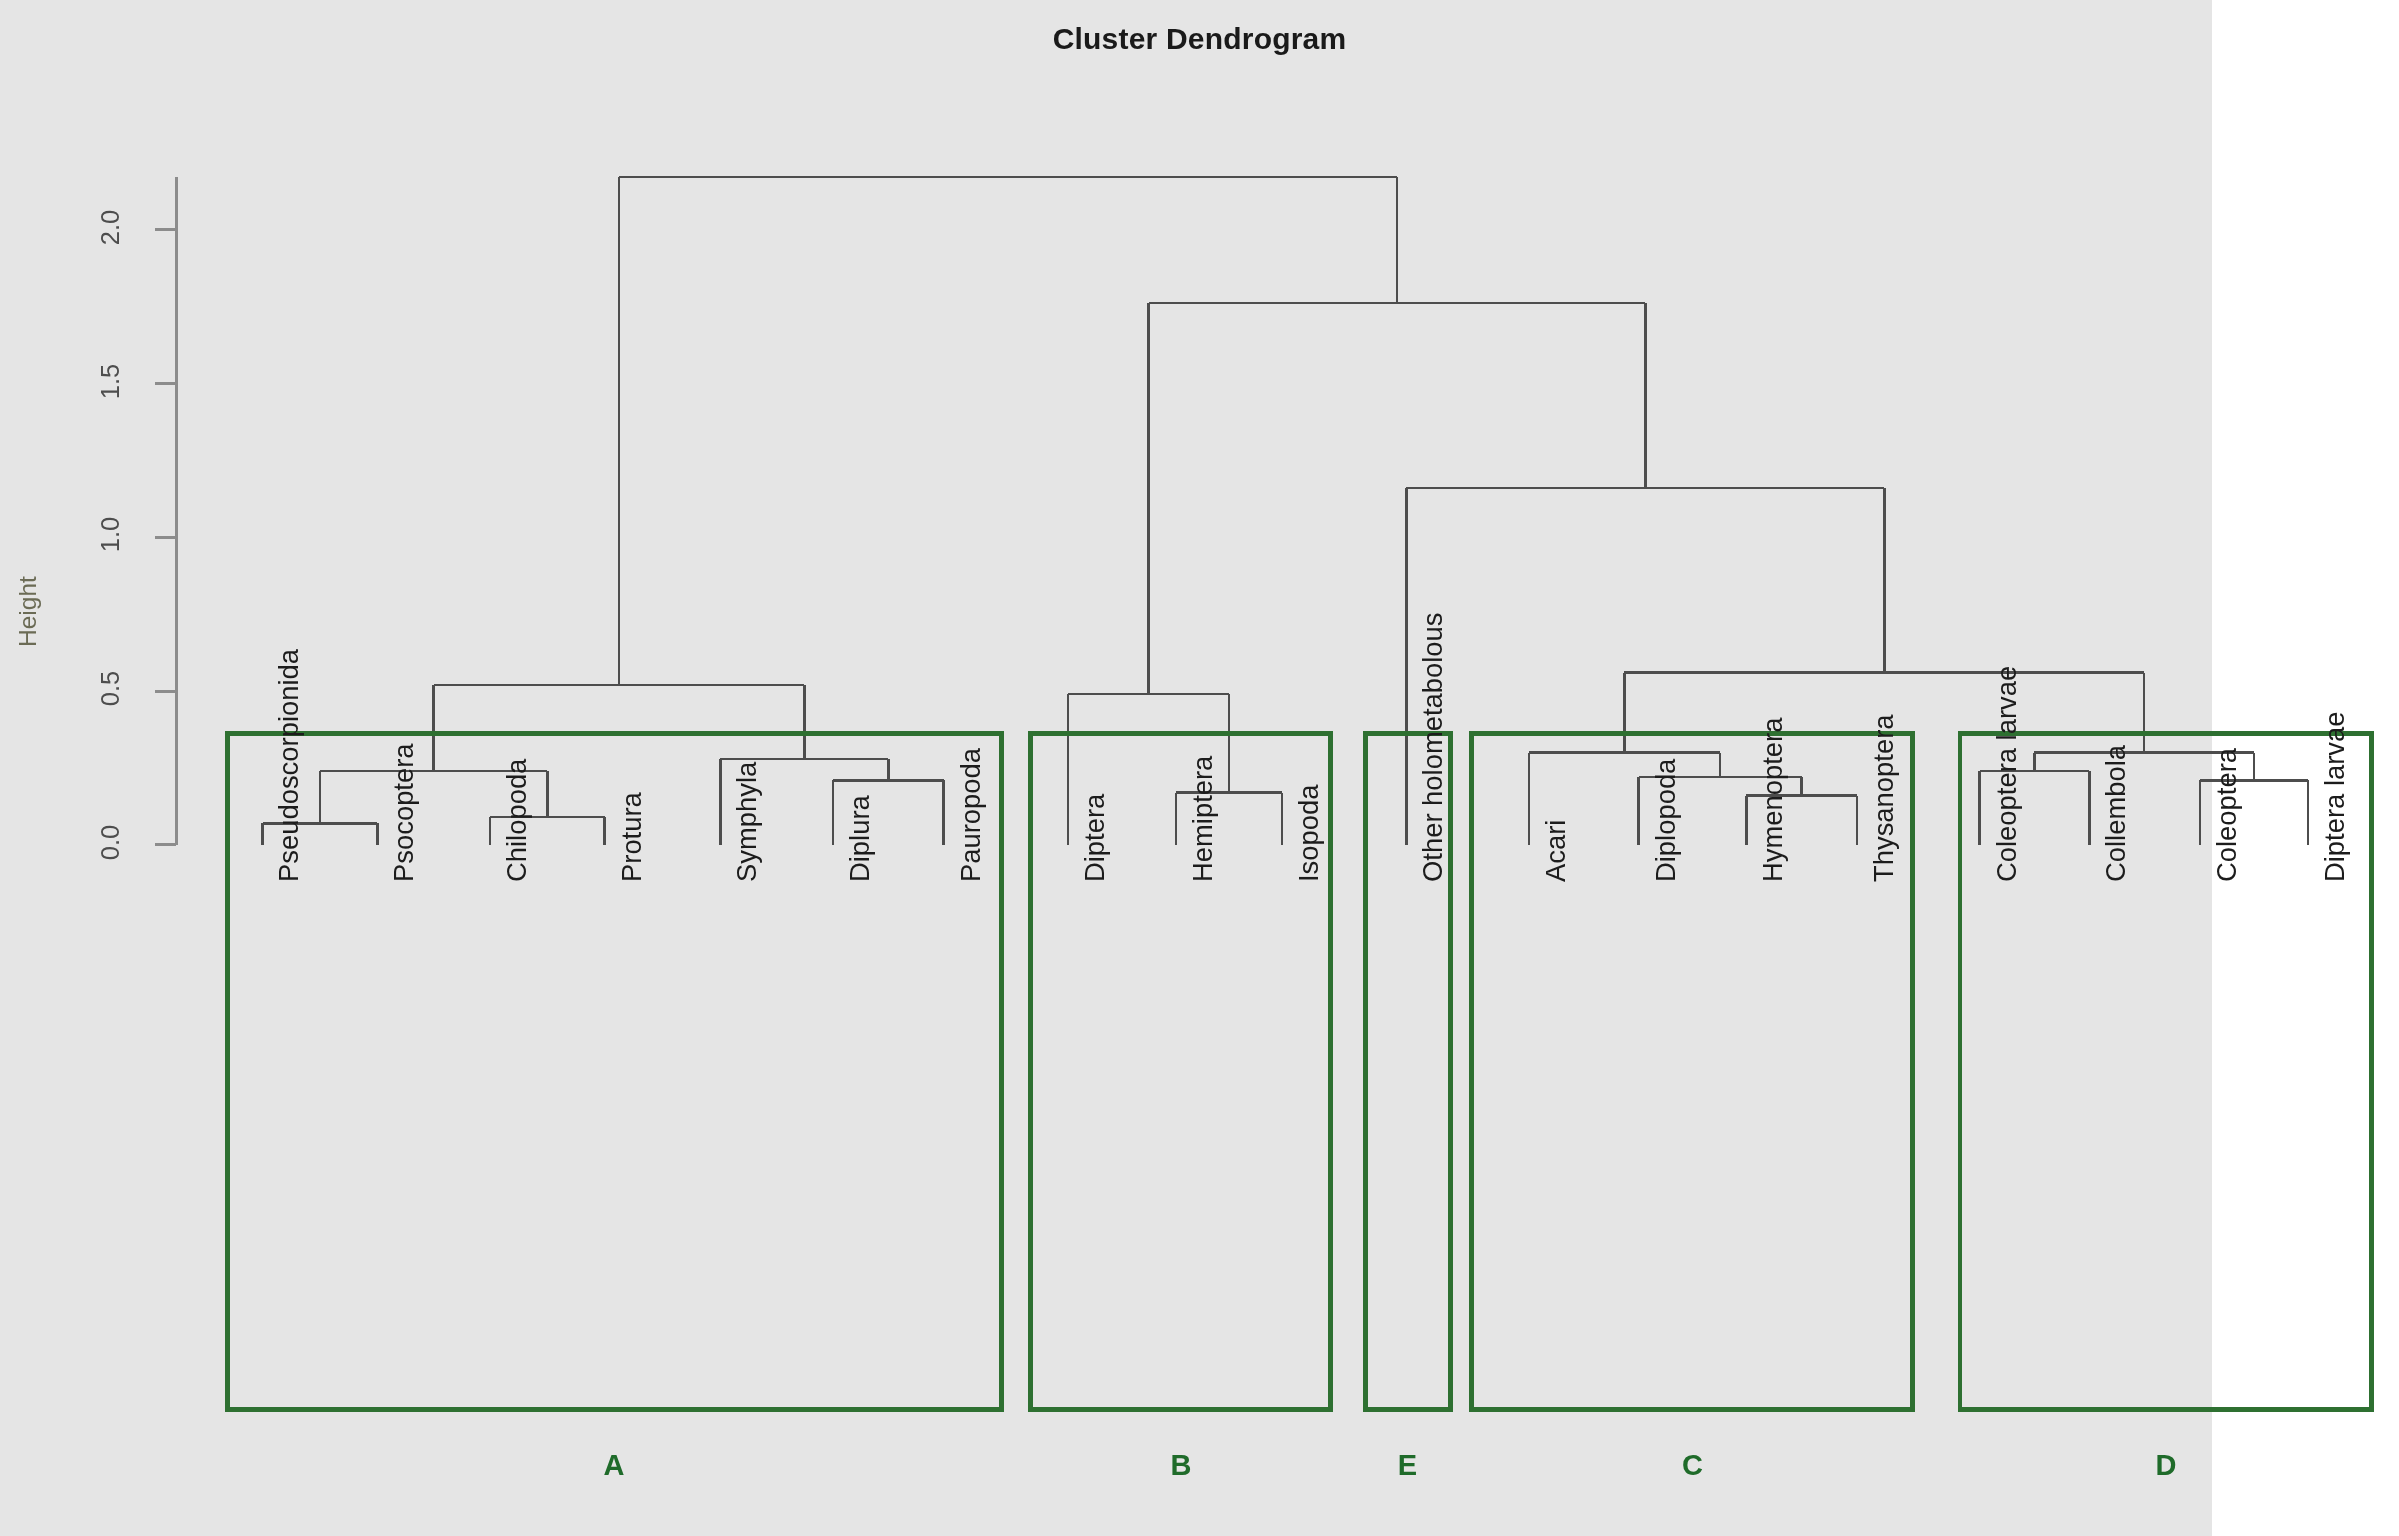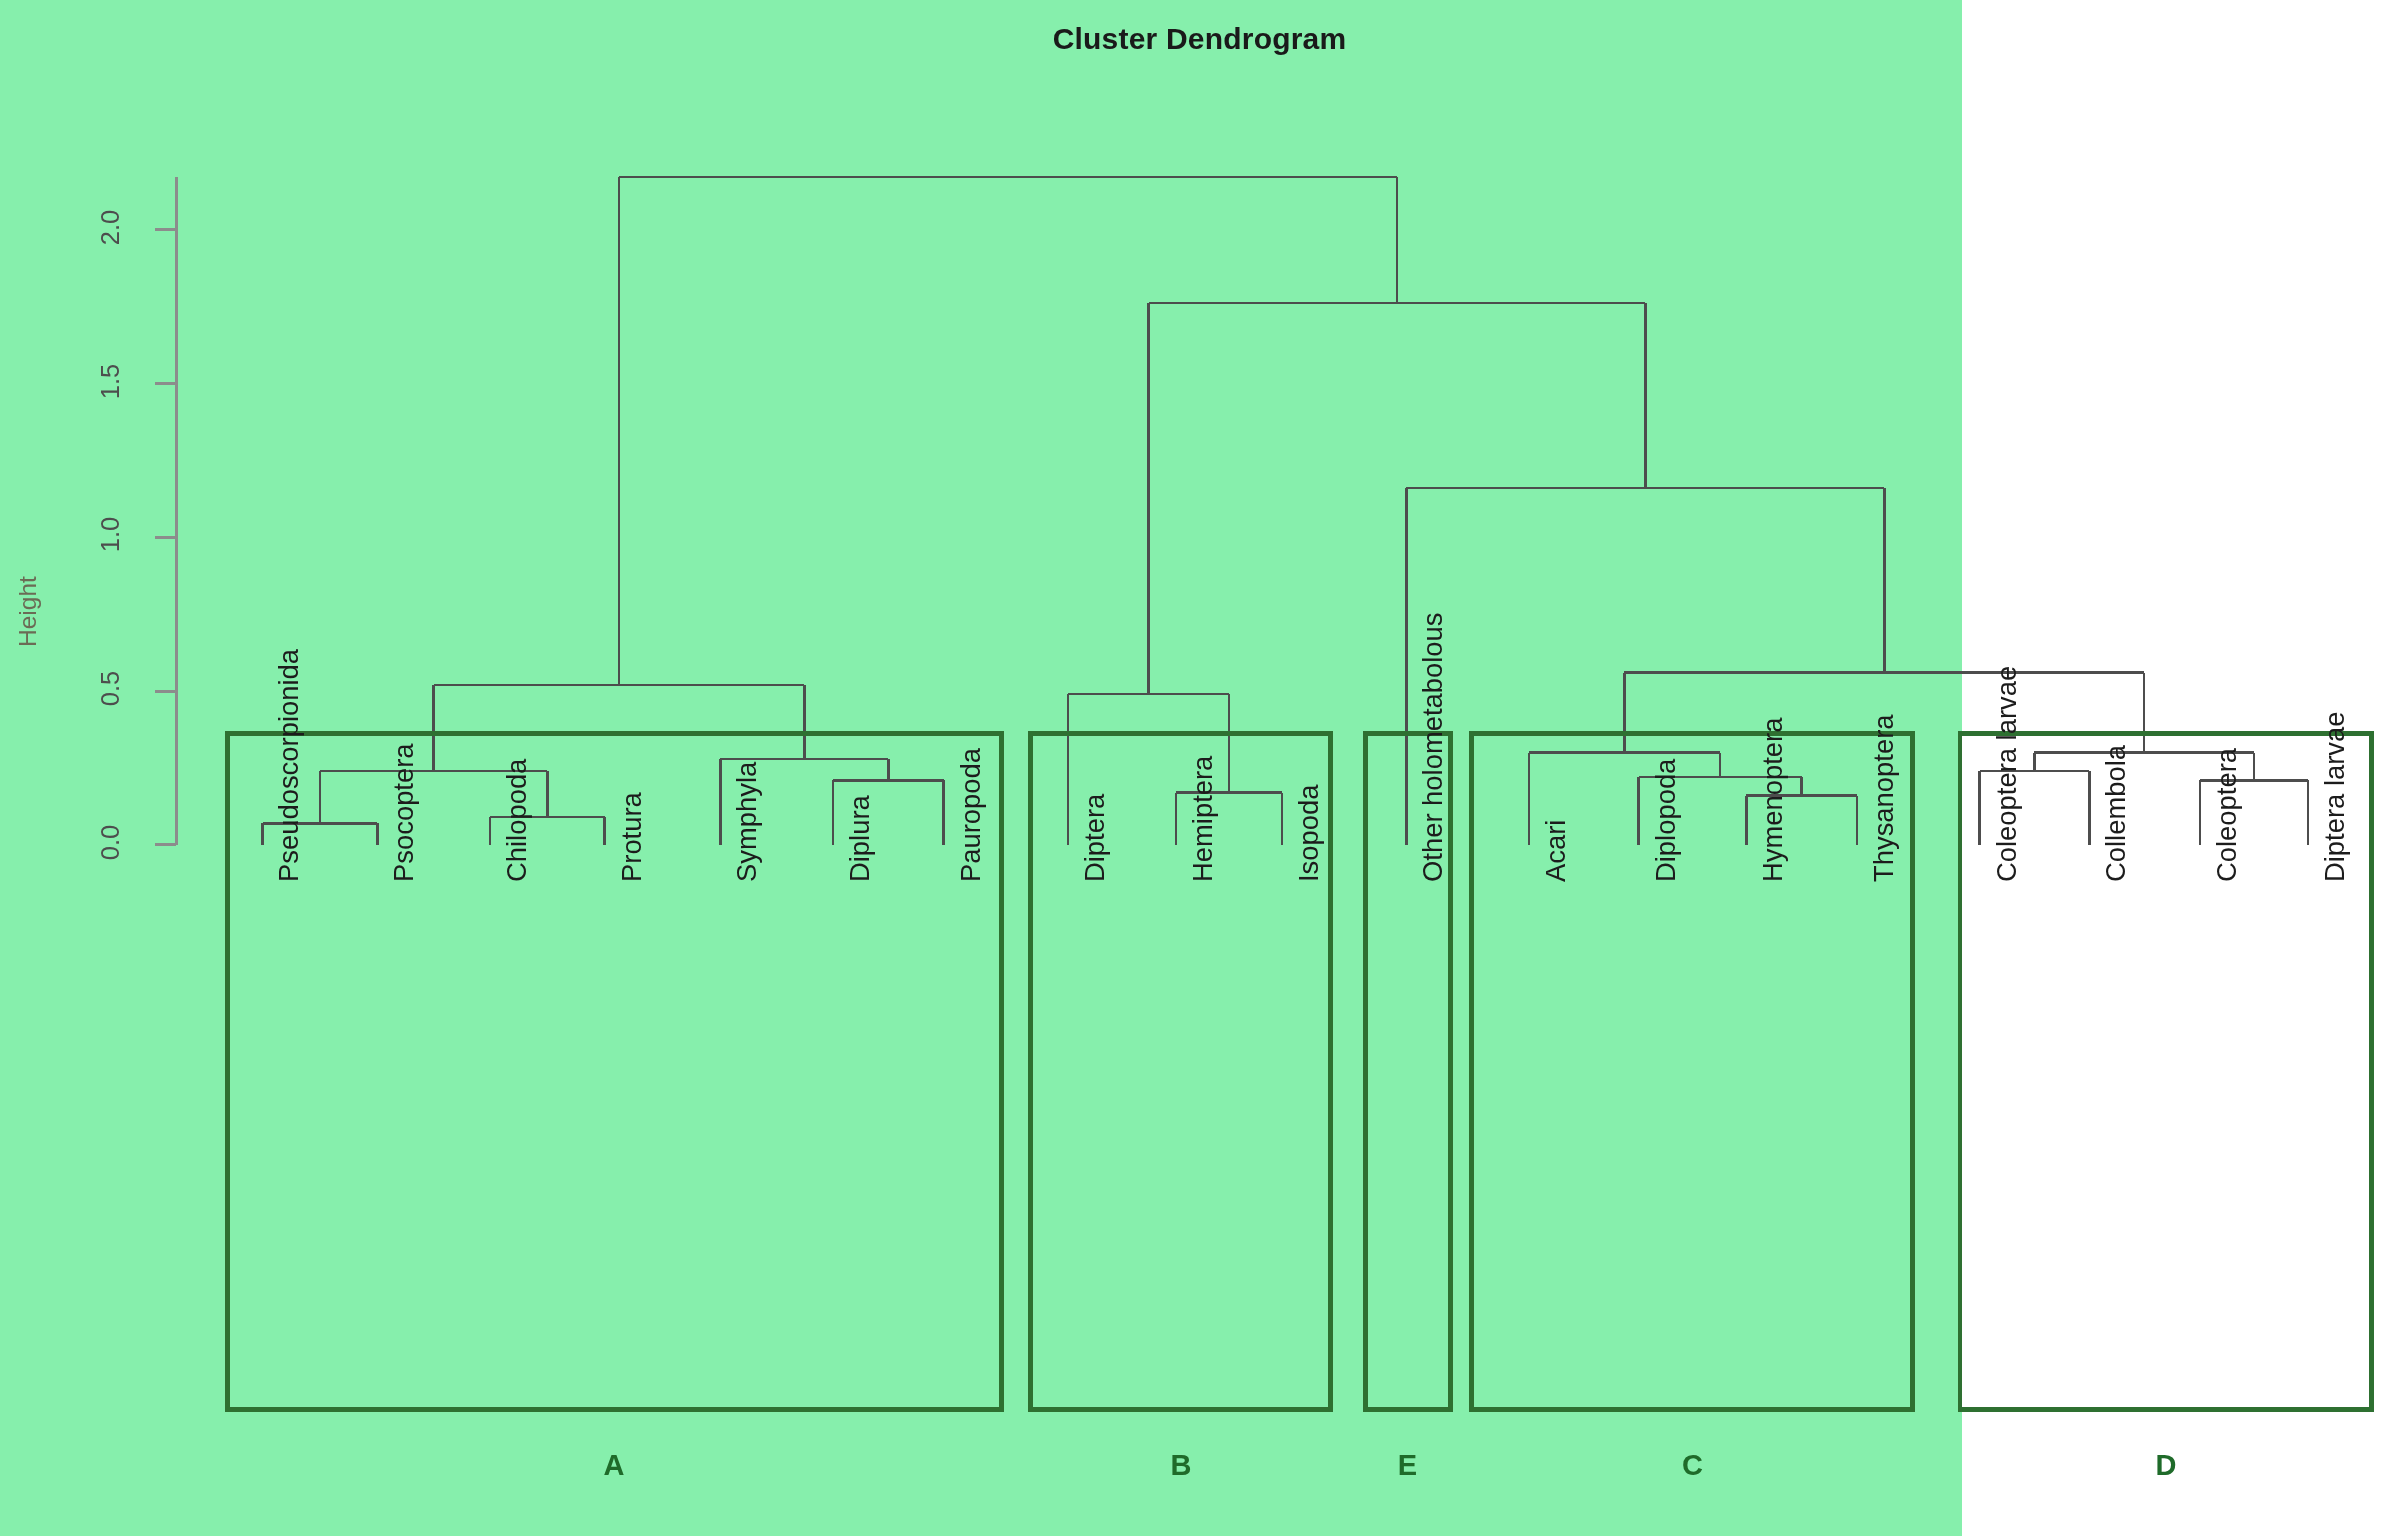--- a/index.html
+++ b/index.html
@@ -1,17 +1,17 @@
 <!DOCTYPE html>
 <html><head>
 <meta charset="utf-8">
 <style>
   html,body{margin:0;padding:0;background:#ffffff;}
   body{width:2399px;height:1537px;font-family:"Liberation Sans",sans-serif;overflow:hidden;}
-  #stage{position:relative;width:1962px;height:1537px;background:#86efac;}
+  #stage{position:relative;width:2212px;height:1537px;background:#e5e5e5;}
   #title{
     position:absolute;left:0;top:21.6px;width:2399px;text-align:center;
     font-size:30px;font-weight:bold;color:#1a1a1a;letter-spacing:0.2px;
   }
   #ylabel{
     position:absolute;left:13.7px;top:647px;
     font-size:24.5px;color:#6b6b55;
     transform:rotate(-90deg);transform-origin:left top;
     white-space:nowrap;
   }

